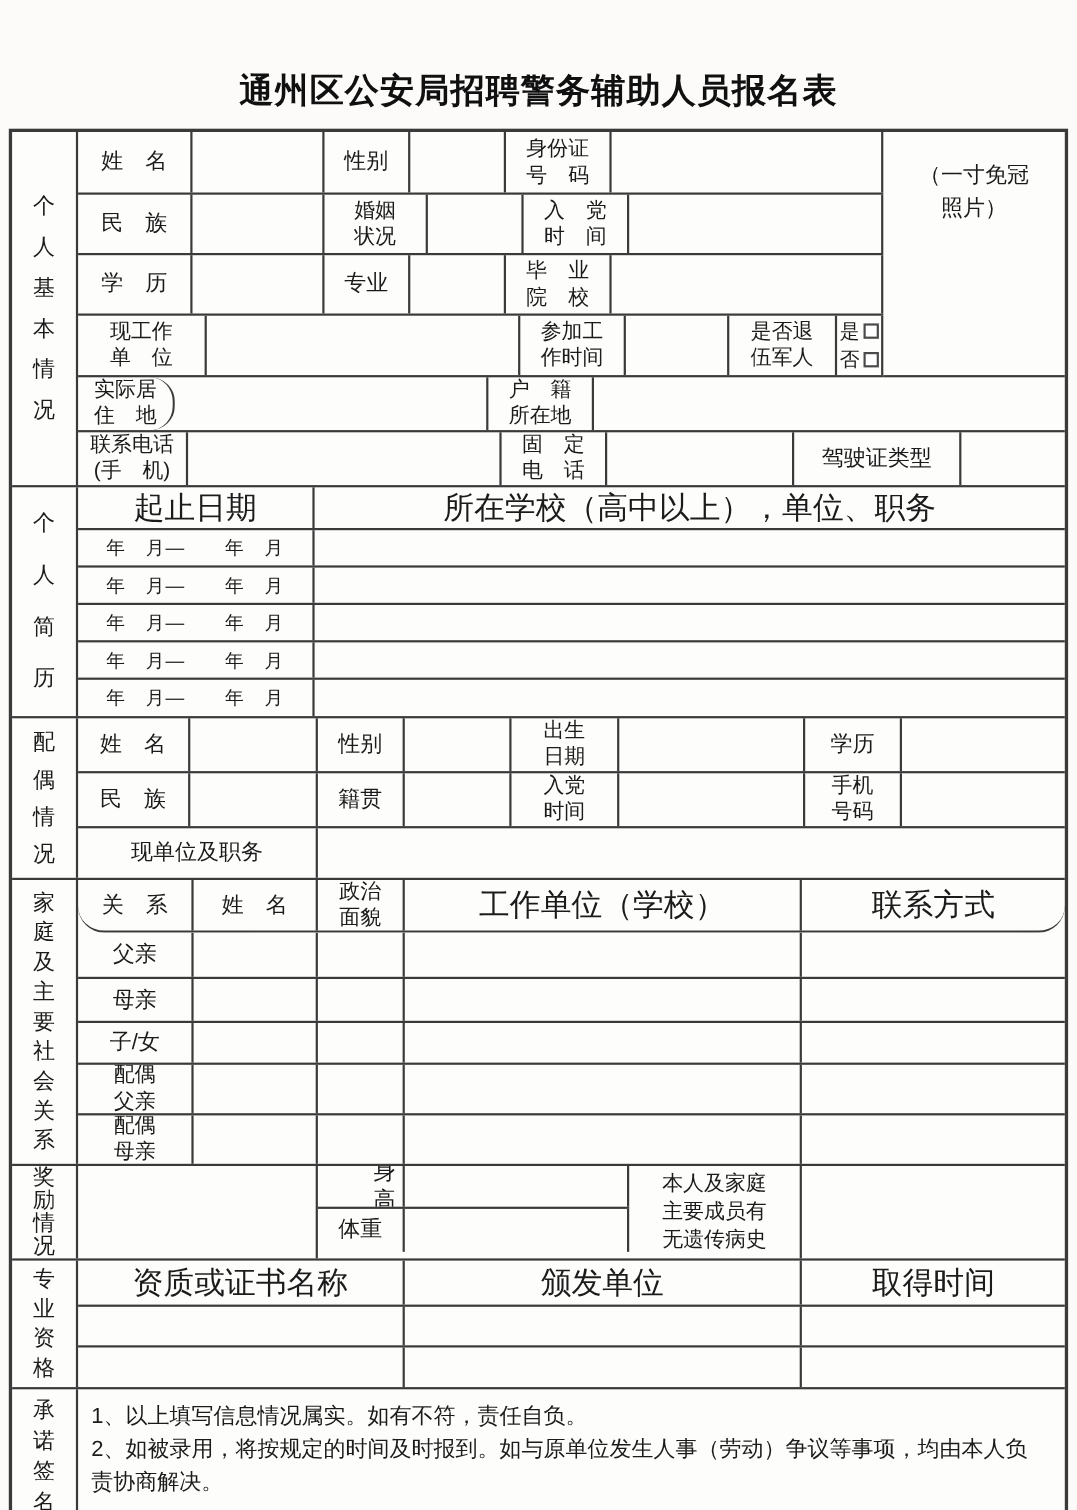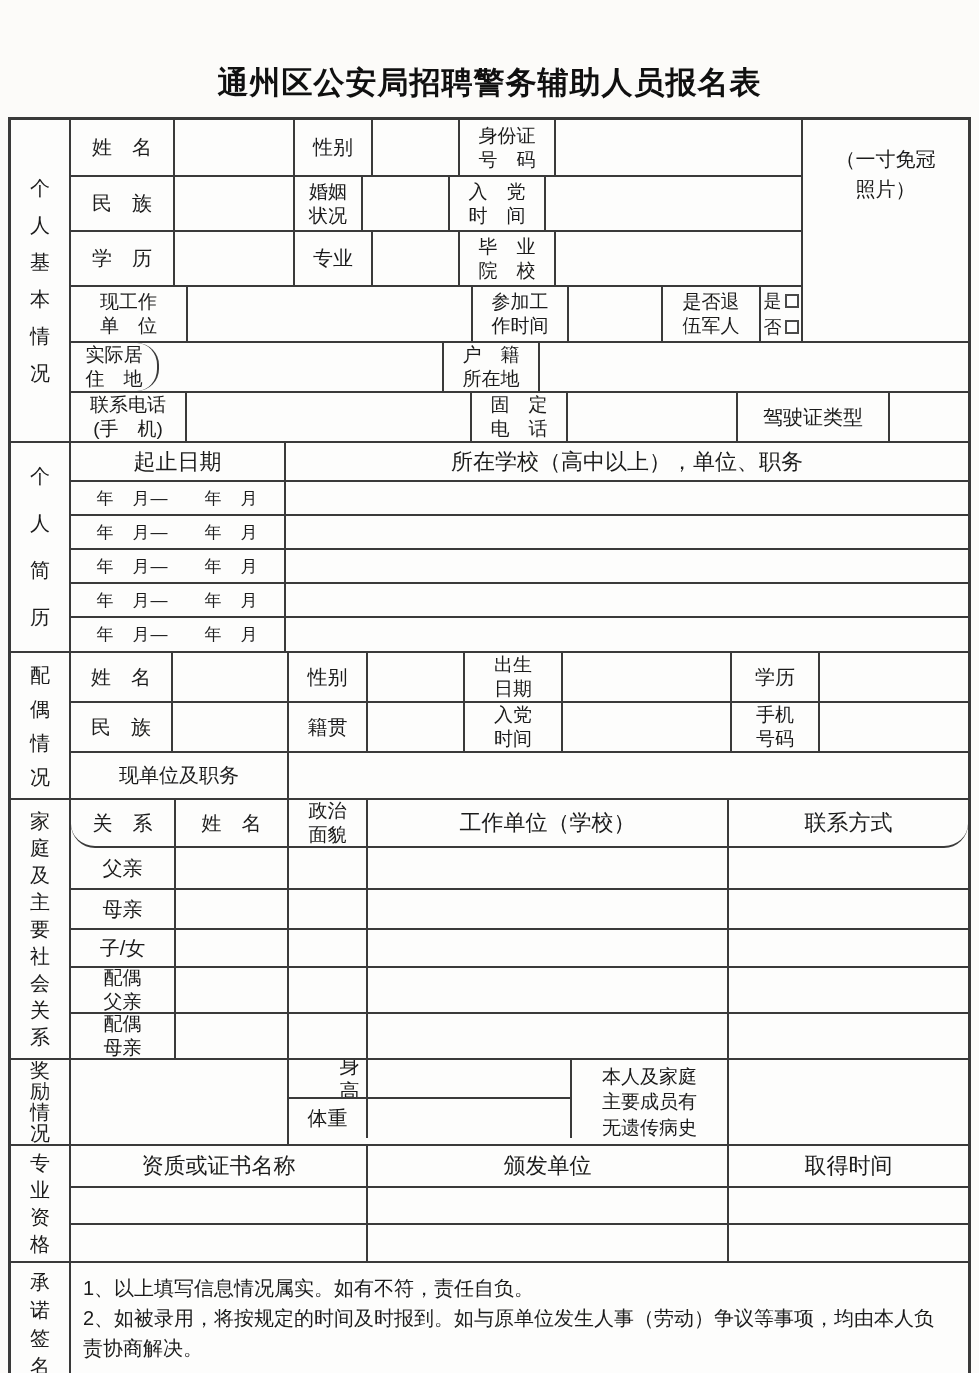--- a/index.html
+++ b/index.html
@@ -62,21 +62,21 @@
   .cbox{
     width:14px;height:14px;border:2px solid #4a4a4a;
     display:inline-block;margin-left:3px;background:#fff;
   }
   .cb-wrap{display:flex;flex-direction:column;align-items:center;justify-content:center;}
   .col{display:flex;flex-direction:column;}
   .hw-row{display:flex;border-bottom:2px solid var(--line);}
   .hw-row.last{border-bottom:none;}
   .hw-row .cell:last-child{border-right:2px solid var(--line);}
   .date-txt{font-size:17px;letter-spacing:1px;}
-  .hdr{font-size:22px;font-weight:500;}
+  .hdr{font-size:28px;font-weight:500;}
   .commit-body{padding:10px 14px 8px 12px;font-size:20px;line-height:1.5;}
   .commit-par{text-align:left;white-space:pre-line;}
 </style>
 </head>
 <body>
 
 <div class="page">
 
   <div class="title">通州区公安局招聘警务辅助人员报名表</div>
 
@@ -102,21 +102,21 @@
           <div class="cell lbl" style="width:78px;">性别</div>
           <div class="cell" style="width:87px;"></div>
           <div class="cell lbl sm" style="width:96px;">身份证
 号　码</div>
           <div class="cell flex1"></div>
         </div>
 
         <div class="row rowP" style="height:55px;">
           <div class="cell lbl" style="width:104px;">民　族</div>
           <div class="cell" style="width:120px;"></div>
-          <div class="cell lbl sm" style="width:68px;text-align:right;">婚姻
+          <div class="cell lbl sm" style="width:94px;text-align:right;">婚姻
 状况</div>
           <div class="cell" style="width:87px;"></div>
           <div class="cell lbl sm" style="width:96px;">入　党
 时　间</div>
           <div class="cell flex1"></div>
         </div>
 
         <div class="row rowP" style="height:55px;">
           <div class="cell lbl" style="width:104px;">学　历</div>
           <div class="cell" style="width:120px;"></div>
@@ -147,21 +147,21 @@
         <div class="row" style="height:50px;">
           <div class="cell lbl sm" style="width:88px;border-radius:22px;">实际居
 住　地</div>
           <div class="cell" style="width:285px;"></div>
           <div class="cell lbl sm" style="width:96px;">户　籍
 所在地</div>
           <div class="cell flex1"></div>
         </div>
 
         <div class="row last" style="height:48px;">
-          <div class="cell lbl sm" style="width:116px;">联系电话
+          <div class="cell lbl sm" style="width:100px;">联系电话
 (手　机)</div>
           <div class="cell" style="width:285px;"></div>
           <div class="cell lbl sm" style="width:96px;">固　定
 电　话</div>
           <div class="cell" style="width:170px;"></div>
           <div class="cell lbl" style="width:152px;">驾驶证类型</div>
           <div class="cell flex1"></div>
         </div>
 
       </div>

